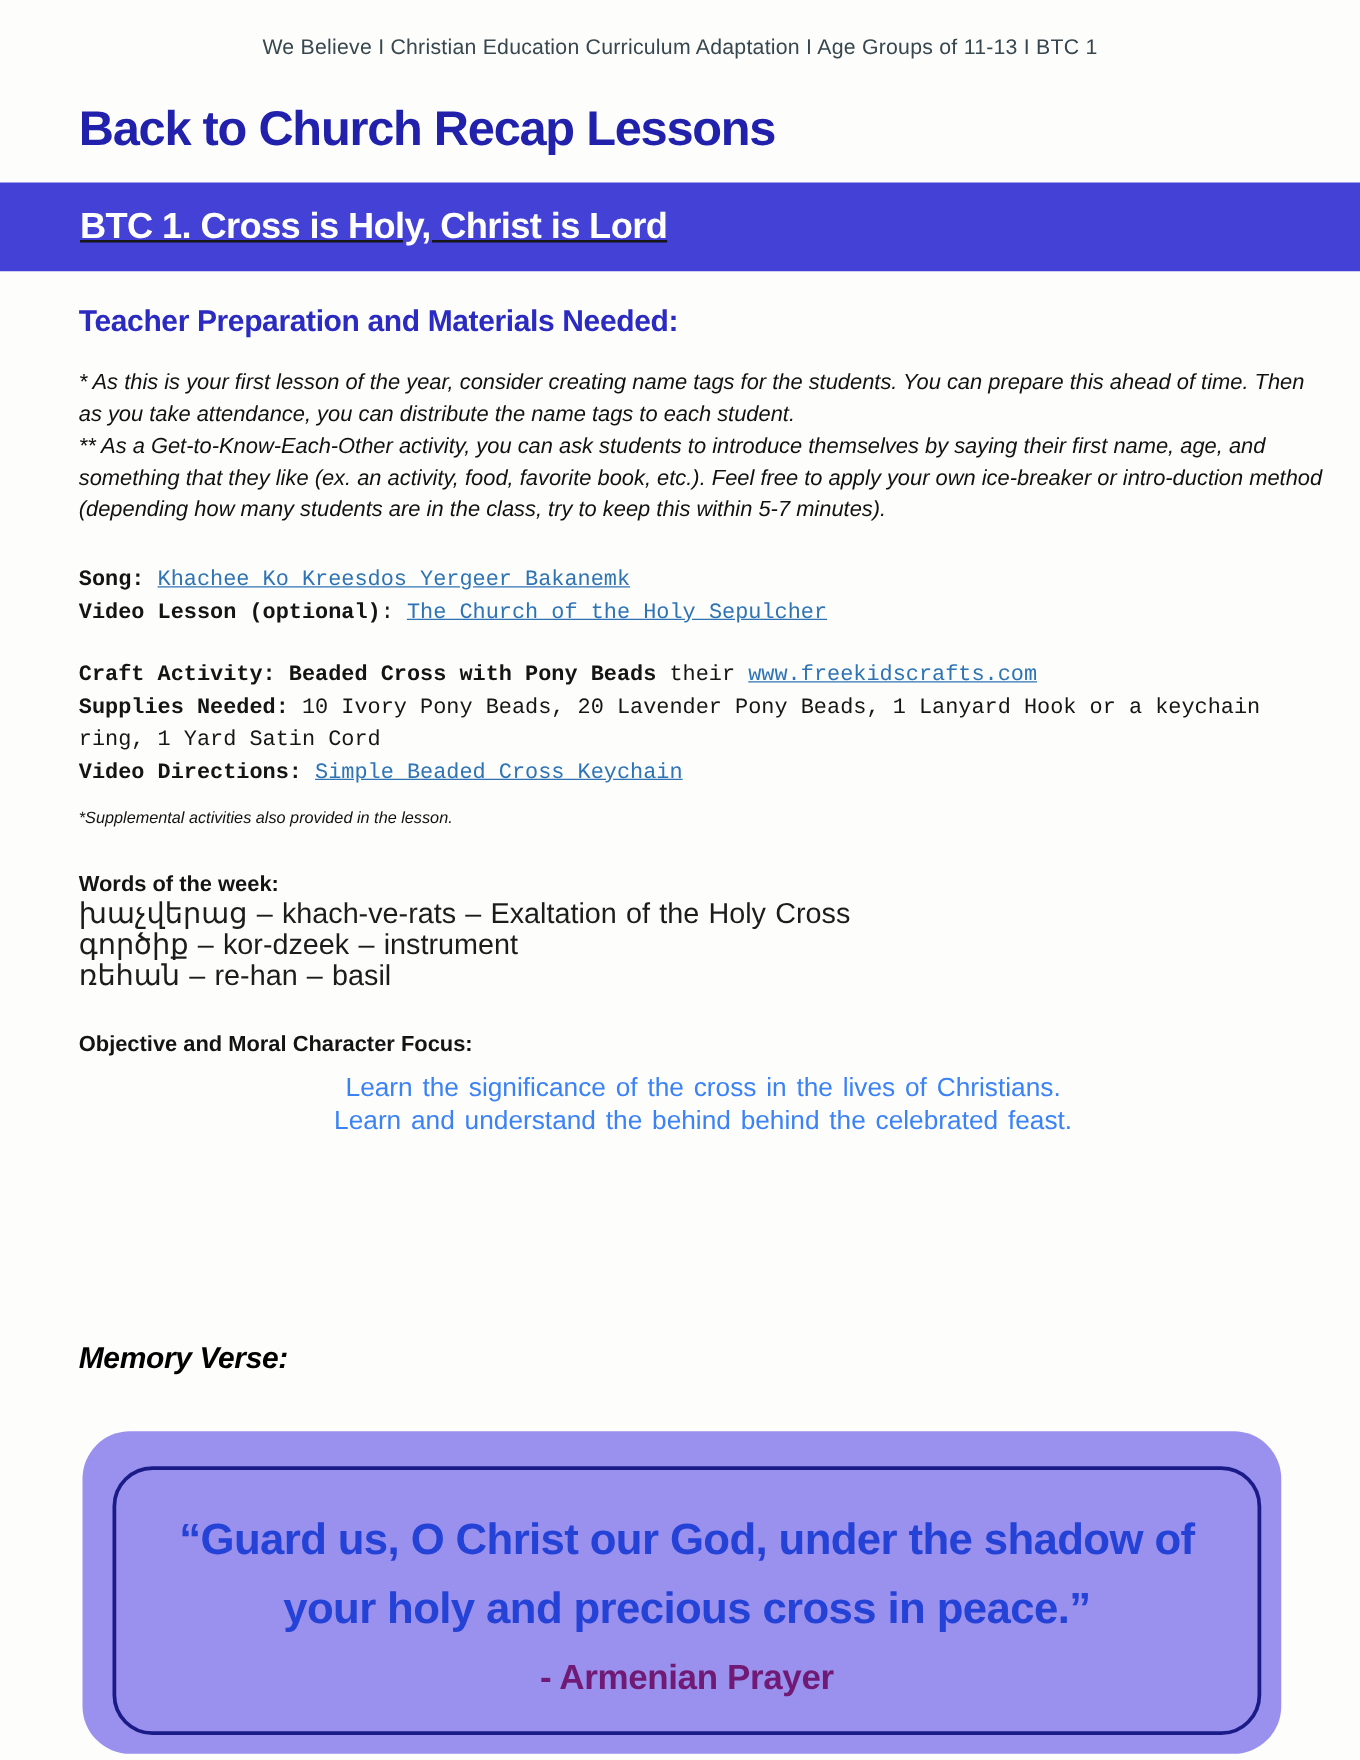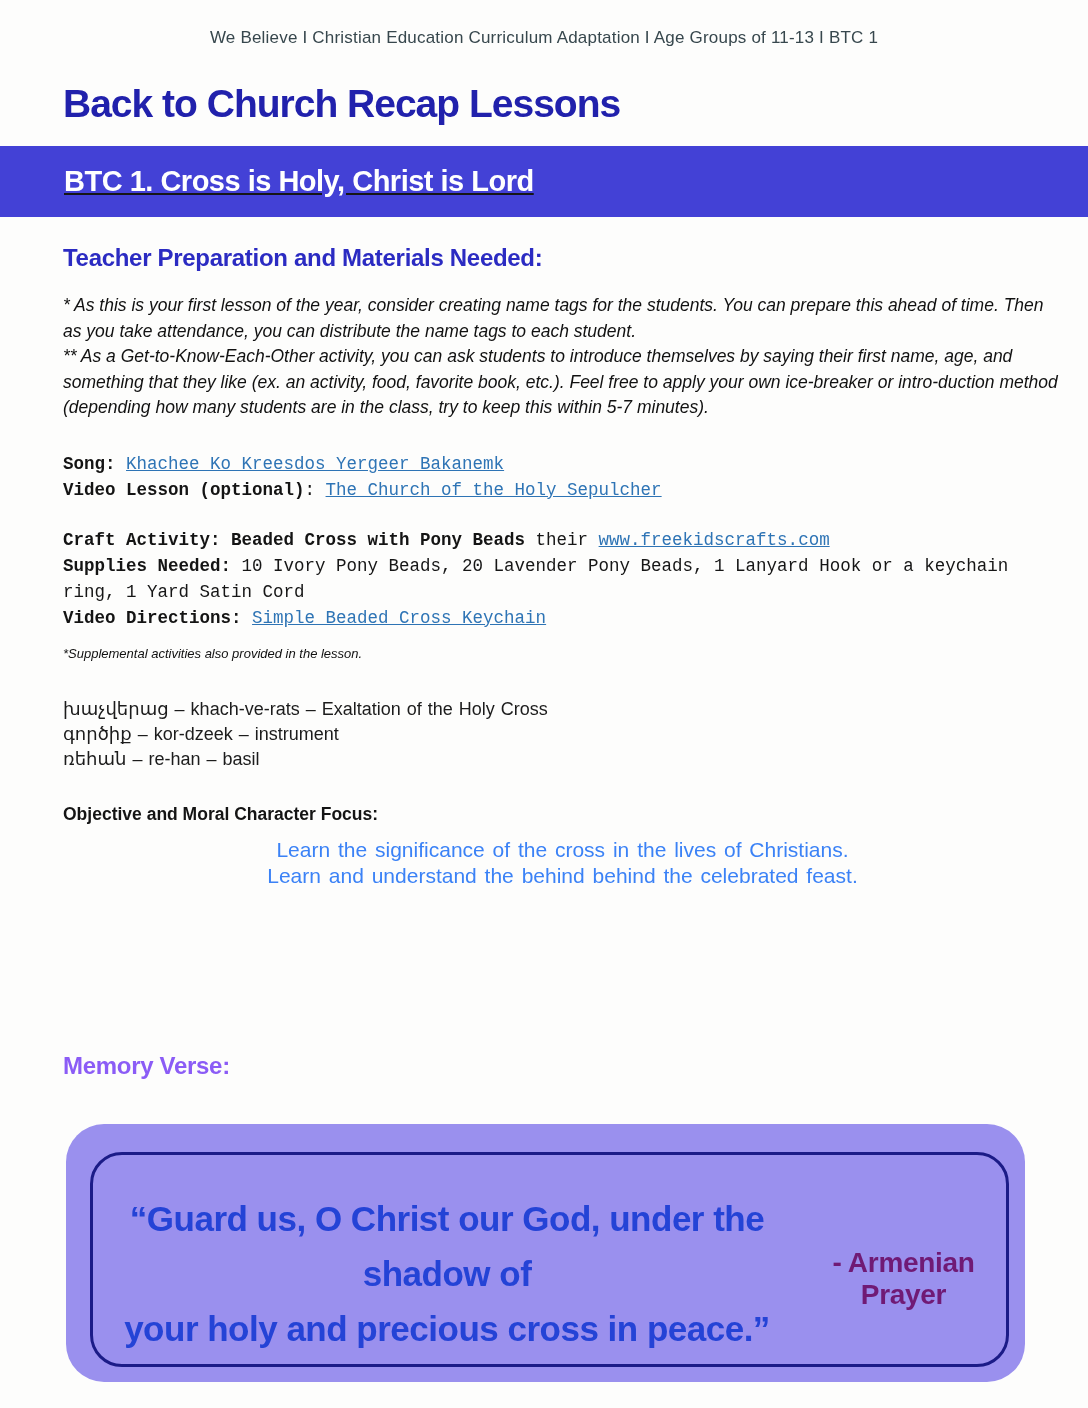--- a/index.html
+++ b/index.html
@@ -46,42 +46,42 @@
   a.doc-link, .doc-link {
     color:#2e74b5; text-decoration:underline; cursor:pointer;
   }
 
   .supplemental-note {
     margin-top:15px; font-style:italic; font-size:13px; color:#111;
   }
 
   .words-block { margin-top:36px; }
   .words-heading { font-size:17.5px; font-weight:700; color:#141414; }
-  .words-list { margin-top:11px; font-size:18px; line-height:25px; color:#1c1c1c; word-spacing:1px; }
+  .words-list { font-size:23px; line-height:25px; color:#1c1c1c; word-spacing:1px; }
 
   .objective-block { margin-top:32px; }
   .objective-heading { font-size:17.5px; font-weight:700; color:#141414; }
   .objective-lines { margin-top:12px; font-size:21px; line-height:26.5px; color:#3b82f6; word-spacing:2px;text-align:center; }
 
   .memory-heading {
     margin-top:162px;
-    font-size:24px; font-weight:700; color:#8b5cf6; letter-spacing:-0.3px;
+    font-size:24px; font-weight:700; color:#000000; letter-spacing:-0.3px;font-style:italic;
   }
 
   .verse-box {
     position:relative;
     margin:44px 0 0 3px;
     width:959px; height:258px;
     background:#9a90ee;
     border-radius:38px;
   }
   .verse-inner {
     position:absolute; left:24px; right:16px; top:28px; bottom:15px;
     border:3.5px solid #1b1b87; border-radius:32px;
-    display:flex; flex-direction:row; align-items:center; justify-content:flex-start;
+    display:flex; flex-direction:column; align-items:center; justify-content:flex-start;
     padding-top:28px;
   }
   .verse-quote {
     text-align:center;
     font-size:35px; font-weight:700; color:#2443d6;
     line-height:55px; letter-spacing:-0.5px;
   }
   .verse-attribution {
     margin-top:12px; text-align:center;
     font-size:28px; font-weight:700; color:#701a75; letter-spacing:-0.3px;
@@ -130,20 +130,21 @@
       </div>
       <div>
         <span class="bold-label">Video Directions:</span>
         <a class="doc-link">Simple Beaded Cross Keychain</a>
       </div>
     </div>
 
     <div class="supplemental-note">*Supplemental activities also provided in the lesson.</div>
 
     <div class="words-block">
+      <div class="words-heading">Words of the week:</div>
       <div class="words-list">
         <div>խաչվերաց – khach-ve-rats – Exaltation of the Holy Cross</div>
         <div>գործիք – kor-dzeek – instrument</div>
         <div>ռեհան – re-han – basil</div>
       </div>
     </div>
 
     <div class="objective-block">
       <div class="objective-heading">Objective and Moral Character Focus:</div>
       <div class="objective-lines">

